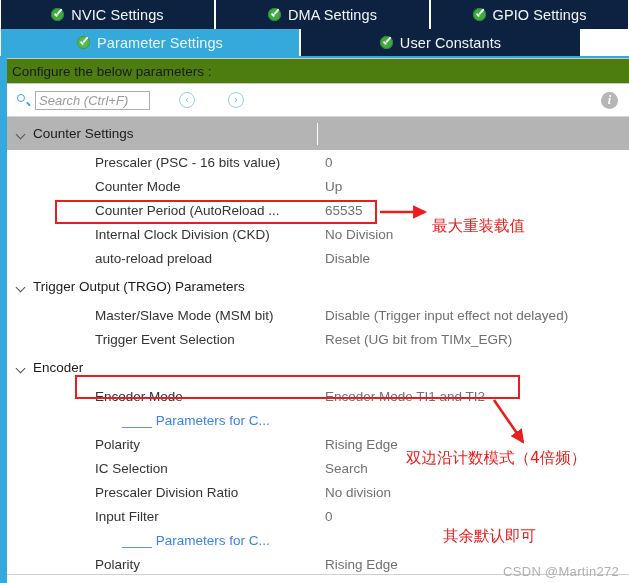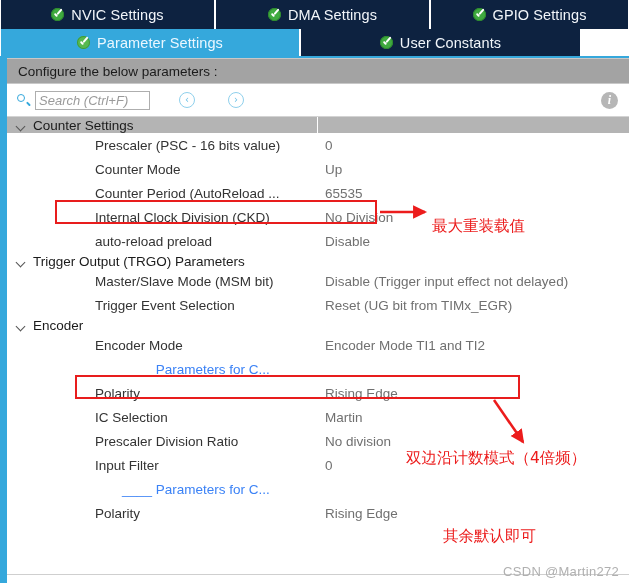--- a/index.html
+++ b/index.html
@@ -61,24 +61,24 @@
     border-top:2px solid #35a8dc;
     box-sizing:border-box;
   }
 
   
   .configline{
     height:26px;
     border:1px solid #c8c8c8;
     border-left:none;border-right:none;
     display:flex;align-items:center;
-    padding-left:11px;
+    padding-left:5px;
     font-size:13.5px;color:#1b1b1b;
     box-sizing:border-box;
-    background:#a3a3a3;
+    background:#4d7c0f;
   }
 
   
   .searchbar{
     height:33px;display:flex;align-items:center;
     padding-left:9px;gap:0;
     border-bottom:1px solid #d3d3d3;
     box-sizing:border-box;
     position:relative;background:#ffffff;
   }
@@ -117,26 +117,25 @@
     width:17px;height:17px;border-radius:50%;
     background:#b6b6b6;color:#ffffff;
     font-size:12px;font-weight:bold;font-style:italic;
     display:flex;align-items:center;justify-content:center;
     font-family:"Liberation Serif",serif;
   }
 
   
   .table{position:relative;background:#ffffff;}
   .grouprow{
-    height:16px;display:flex;align-items:flex-start;
+    height:33px;display:flex;align-items:center;
     background:#b4b4b4;
     font-size:13.5px;color:#1b1b1b;
     box-sizing:border-box;
     position:relative;
-    flex-direction:column;
   }
   .grouprow .gcell-left{
     width:311px;height:22px;display:flex;align-items:center;
     padding-left:9px;box-sizing:border-box;
     border-right:1px solid #ffffff;
   }
   .grouprow .gcell-right{flex:1;height:22px;}
   .chev{
     display:inline-block;width:11px;height:11px;position:relative;
     margin-right:6px;flex:0 0 auto;
@@ -297,21 +296,21 @@
         <div class="row">
           <div class="lbl sub">____ Parameters for C...</div>
           <div class="val"></div>
         </div>
         <div class="row">
           <div class="lbl ind">Polarity</div>
           <div class="val">Rising Edge</div>
         </div>
         <div class="row">
           <div class="lbl ind">IC Selection</div>
-          <div class="val">Martin</div>
+          <div class="val">Search</div>
         </div>
         <div class="row">
           <div class="lbl ind">Prescaler Division Ratio</div>
           <div class="val">No division</div>
         </div>
         <div class="row">
           <div class="lbl ind">Input Filter</div>
           <div class="val">0</div>
         </div>
         <div class="row">

